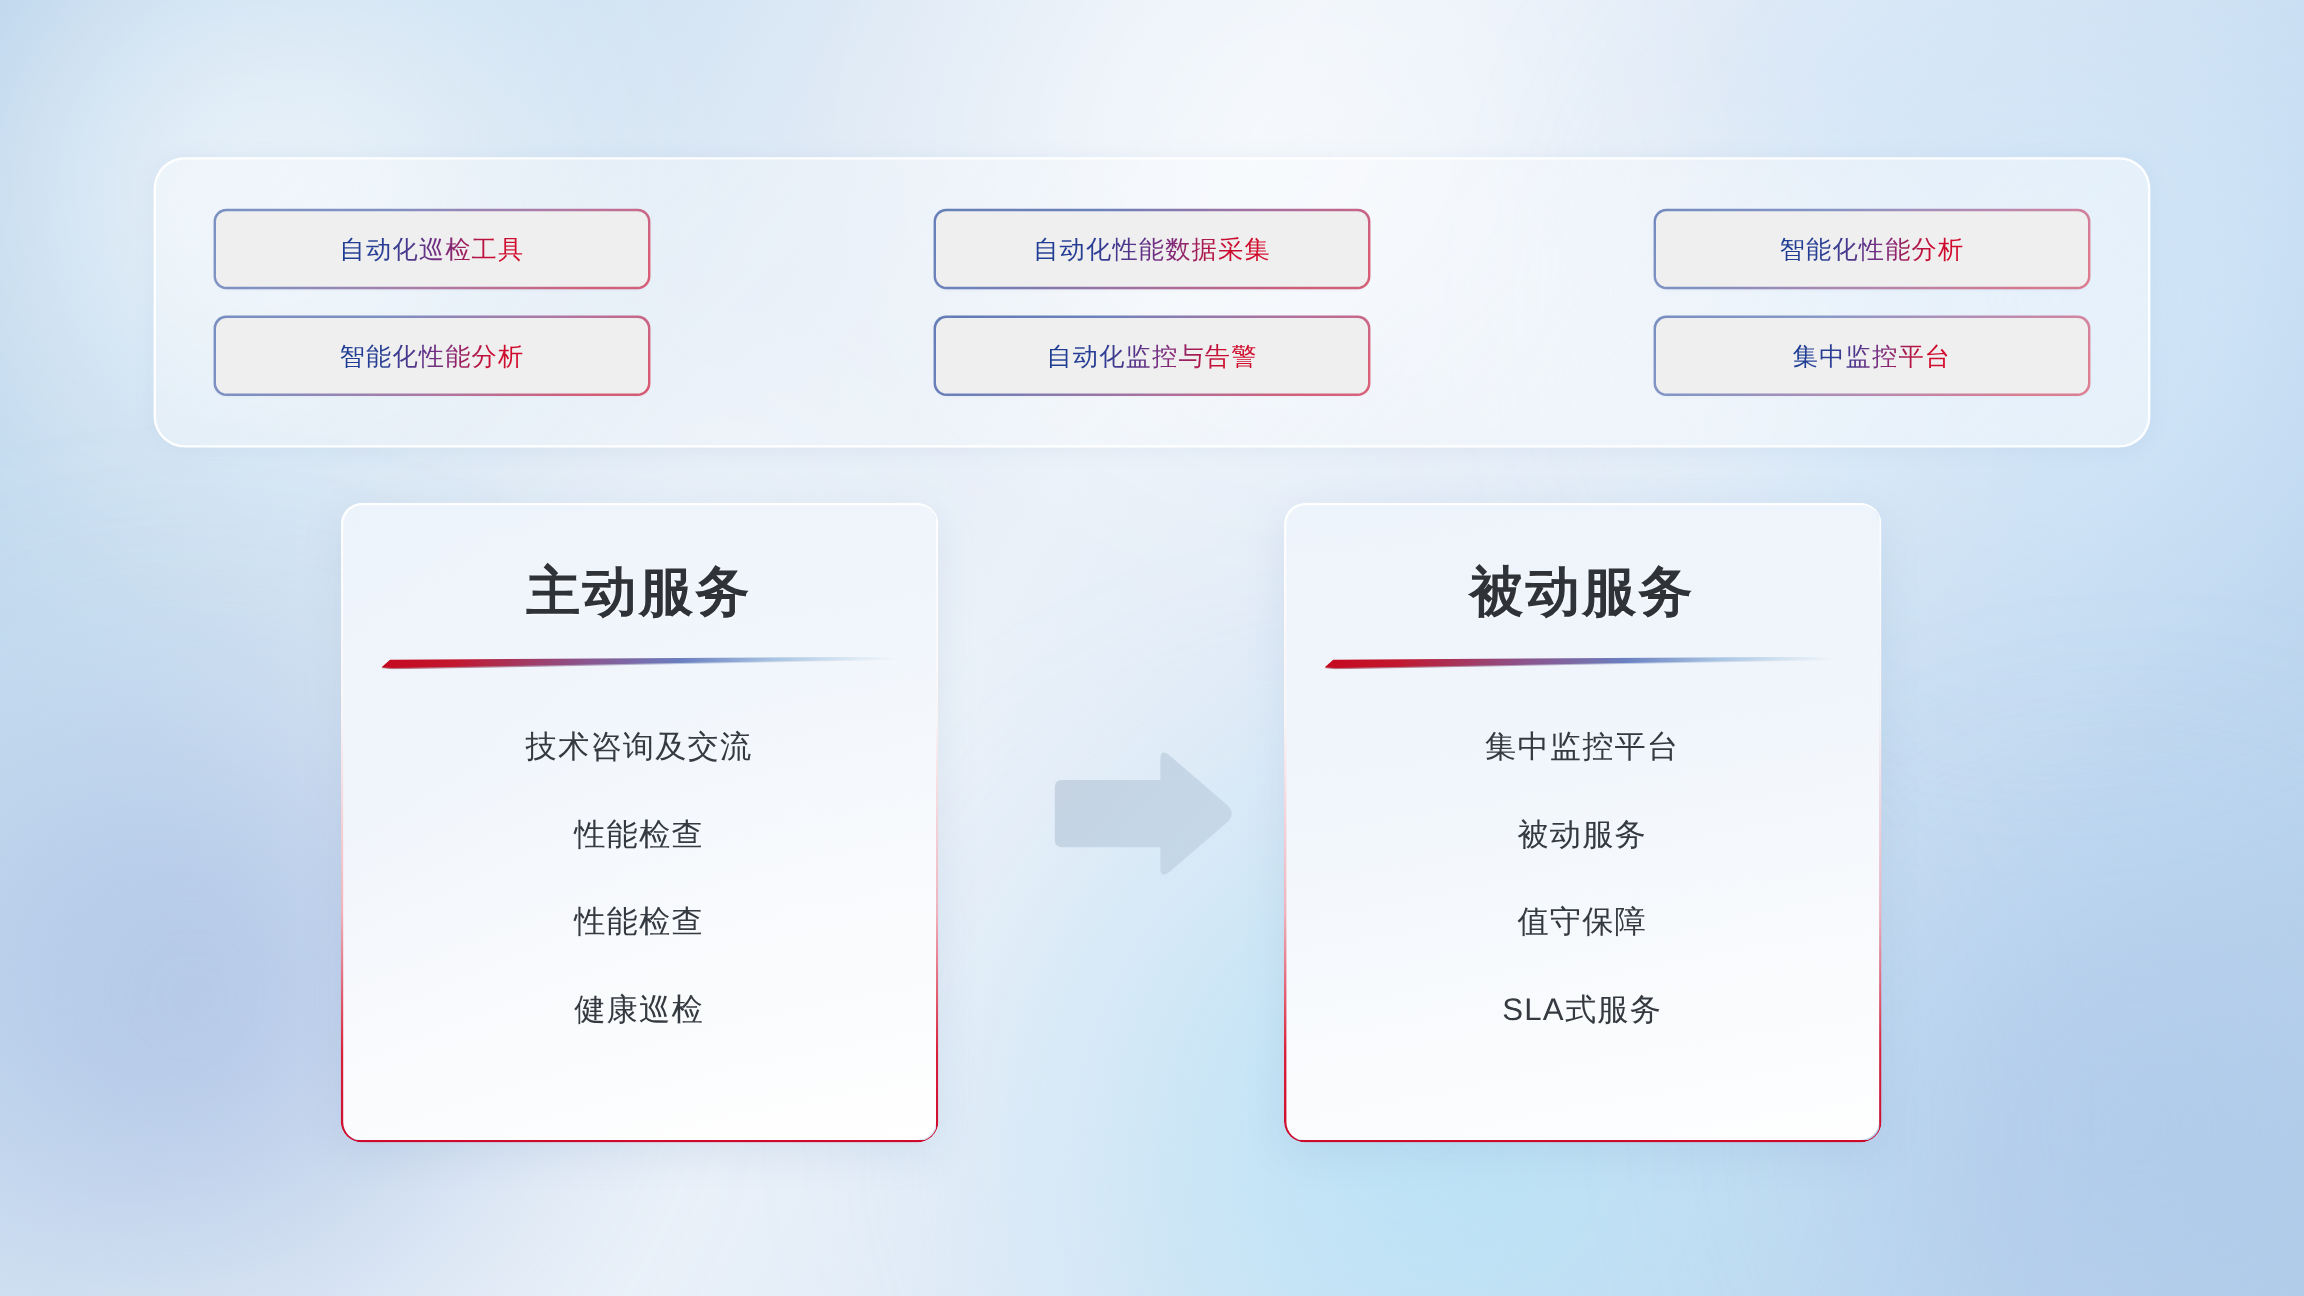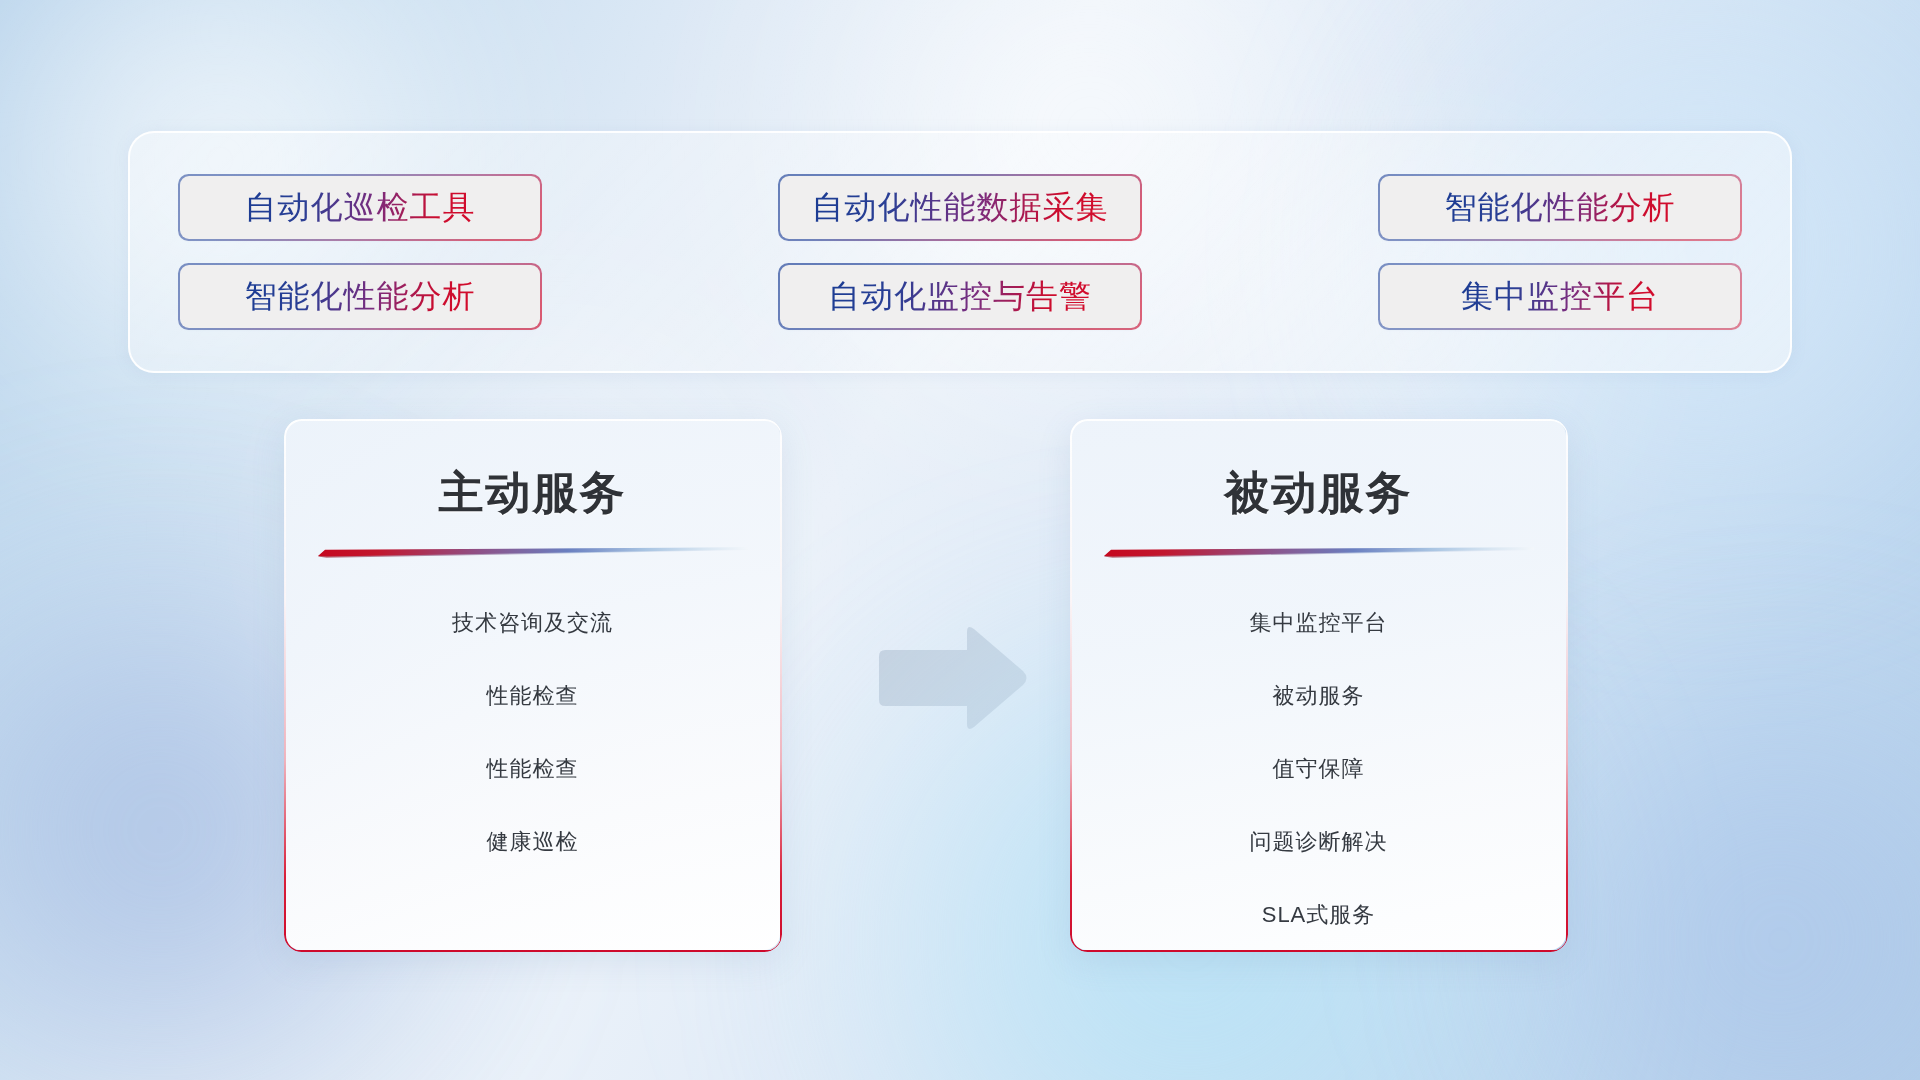--- a/index.html
+++ b/index.html
@@ -61,21 +61,21 @@
   }
   .tag-row{ display:flex; justify-content:space-between; }
   .tag-cell{ width:360px; display:flex; justify-content:center; }
 
   .tag{
     position:relative;
     width:360px; height:63px;
     border-radius:9px;
     background:#f0efef;
     display:flex; align-items:center; justify-content:center;
-    font-size:32px; letter-spacing:1px;
+    font-size:21px; letter-spacing:1px;
     box-shadow:0 1px 3px rgba(110,135,175,.18);
   }
   .tag::before{
     content:""; position:absolute; inset:-1.6px;
     border-radius:10.5px;
     background:linear-gradient(150deg, #24489c 0%, #3551a2 30%, #8e2f70 62%, #cf0a2c 88%, #d00b2d 100%);
     z-index:-1;
   }
   .tag-text{
     background:linear-gradient(100deg, #1b3c93 0%, #2a3f95 26%, #7b2c7e 56%, #cb0c2e 82%, #d40c2c 100%);
@@ -130,21 +130,21 @@
     position:relative;
   }
   .divider svg{ display:block; }
 
   .card-list{
     margin-top:28px;
     display:flex; flex-direction:column; align-items:center;
     width:100%;
   }
   .card-list-item{
-    font-size:22px; color:#353a41; letter-spacing:1px;
+    font-size:26px; color:#353a41; letter-spacing:1px;
     height:73px; display:flex; align-items:center; justify-content:center;
     white-space:nowrap;
     text-align:right;
   }
 
   
   .center-arrow{
     position:absolute; left:871px; top:623px;
     width:160px; height:110px;
     opacity:.30;
@@ -283,19 +283,18 @@
           </defs>
           <path d="M0,9.6 L7,3.4 L430,0.6 L430,3.0 L8.5,10.8 Z" fill="url(#divShadeB)" opacity="0.55"></path>
           <path d="M0,9.0 L7,2.8 L430,0.2 L430,2.4 L9,9.6 Z" fill="url(#divGradB)"></path>
         </svg>
       </div>
 
       <div class="card-list">
         <div class="card-list-item">集中监控平台</div>
         <div class="card-list-item">被动服务</div>
         <div class="card-list-item">值守保障</div>
-        <div class="card-list-item">问题诊断解决</div>
         <div class="card-list-item">SLA式服务</div>
       </div>
     </div>
   </div>
 
 </div>
 
 </body></html>

